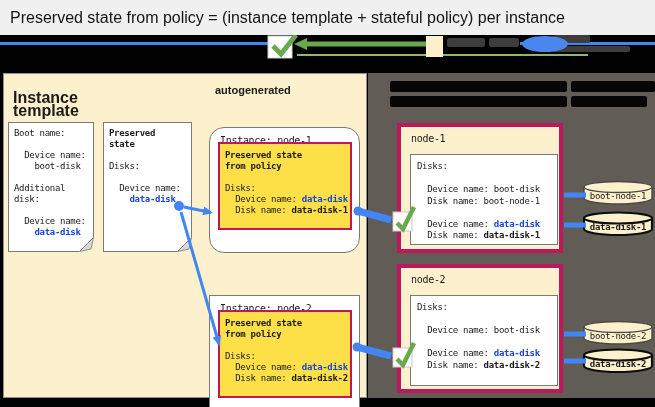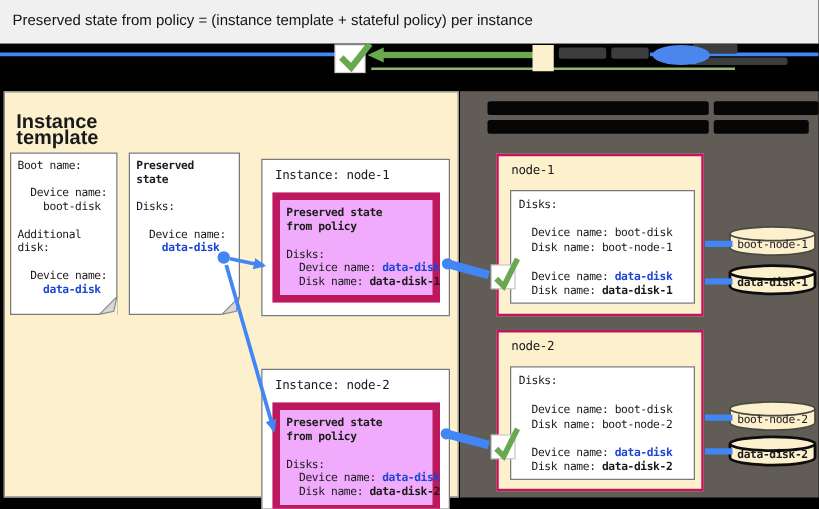--- a/index.html
+++ b/index.html
@@ -1,21 +1,21 @@
 <!DOCTYPE html>
 <html><head>
 <meta charset="utf-8">
 <style>
   html,body{margin:0;padding:0;}
   body{
     width:655px;height:407px;position:relative;overflow:hidden;
     background:#000;font-family:"Liberation Sans",sans-serif;
   }
   .titlebar{position:absolute;left:0;top:0;width:655px;height:35px;background:#f0f0f0;}
-  .page-title{position:absolute;left:10px;top:9px;font-size:12px;color:#141414;}
+  .page-title{position:absolute;left:10px;top:9px;font-size:16px;color:#141414;}
   .canvas{position:absolute;left:0;top:35px;width:655px;height:372px;background:#010101;}
 
   .panel-cream{position:absolute;left:3px;top:38px;width:364px;height:325px;
     background:#fdf0cd;border:1px solid #8f8f8f;box-sizing:border-box;}
   .panel-dark{position:absolute;left:368px;top:38px;width:287px;height:325px;background:#615c55;}
 
   .col-label{position:absolute;font-size:16px;font-weight:bold;color:#1a1a1a;line-height:13px;}
   .lbl-template{left:13px;top:56px;width:62px;}
   .lbl-policy{left:108px;top:69px;width:110px;}
   .mi-heading{position:absolute;left:215px;top:49px;width:150px;color:#1a1a1a;}
@@ -27,28 +27,28 @@
   .note-a{left:8px;top:87px;width:86px;height:130px;padding:5px 0 0 5px;}
   .note-b{left:103px;top:87px;width:89px;height:130px;padding:5px 0 0 5px;}
 
   .code{font-family:"DejaVu Sans Mono",monospace;font-size:9px;line-height:11px;
     letter-spacing:-0.3px;white-space:pre;color:#1a1a1a;}
   .code .b{font-weight:bold;}
   .code .u{font-weight:bold;color:#1b45d7;}
   .lh2 .code, .code.lh2{line-height:11.5px;}
 
   .mi-box{position:absolute;left:209px;width:151px;background:#fff;border:1px solid #7a7a7a;box-sizing:border-box;}
-  .mi-box-1{top:92px;height:126px;}
+  .mi-box-1{top:92px;height:126px;border-radius:15px;}
   .mi-box-2{top:226px;height:144px;margin-top:34px;}
   .mi-title{position:absolute;left:10px;top:7px;font-family:"DejaVu Sans Mono",monospace;
     font-size:10px;letter-spacing:-0.3px;color:#1a1a1a;white-space:pre;}
-  .mi-inner{position:absolute;left:8px;top:26px;width:134px;height:88px;
-    border:6px solid #be185d;box-sizing:border-box;padding:6px 0 0 5px;background:#f0abfc;}
-
-  .node-box{position:absolute;left:397px;width:166px;background:#fdf0cd;border:2px solid #be185d;box-sizing:border-box;}
+  .mi-inner{position:absolute;left:8px;top:14px;width:134px;height:88px;
+    border:2px solid #be185d;box-sizing:border-box;padding:6px 0 0 5px;background:#fde047;}
+
+  .node-box{position:absolute;left:397px;width:166px;background:#fdf0cd;border:4px solid #be185d;box-sizing:border-box;}
   .node-box-1{top:88px;height:130px;}
   .node-box-2{top:229px;height:129px;}
   .node-label{position:absolute;left:10px;top:6px;font-family:"DejaVu Sans Mono",monospace;
     font-size:10px;letter-spacing:-0.3px;color:#1a1a1a;}
   .node-inner{position:absolute;left:9px;top:27px;width:148px;height:91px;
     background:#fff;border:1px solid #7a7a7a;box-sizing:border-box;padding:6px 0 0 6px;}
 
   .bar{position:absolute;background:#060606;border-radius:2px;}
   .bar-1a{left:390px;top:46px;width:177px;height:11px;}
   .bar-1b{left:571px;top:46px;width:84px;height:11px;}
@@ -71,20 +71,21 @@
   <span class="page-title">Preserved state from policy = (instance template + stateful policy) per instance</span>
 </div>
 
 <div class="canvas">
 
   <div class="panel-cream"></div>
   <div class="panel-dark"></div>
 
   <div class="col-label lbl-template">Instance template</div>
   <div class="mi-heading">
+    <div class="h-b">autogenerated</div>
   </div>
 
   <div class="note note-a">
     <div class="code"><div><span>Boot name:</span></div><div>&nbsp;</div><div><span>  Device name:</span></div><div><span>    boot-disk</span></div><div>&nbsp;</div><div><span>Additional</span></div><div><span>disk:</span></div><div>&nbsp;</div><div><span>  Device name:</span></div><div><span>    </span><span class="u">data-disk</span></div></div>
     <svg class="fold" width="15" height="15">
       <path d="M0 15 L15 0 L15 15 Z" fill="#fdf0cd"></path>
       <path d="M0.5 14.5 L14.5 0.5 L12 12 Z" fill="#d8d8d8" stroke="#8a8a8a" stroke-width="1"></path>
     </svg>
   </div>
 
@@ -118,21 +119,21 @@
   <div class="node-box node-box-1">
     <div class="node-label">node-1</div>
     <div class="node-inner lh2">
       <div class="code lh2"><div><span>Disks:</span></div><div>&nbsp;</div><div><span>  Device name: boot-disk</span></div><div><span>  Disk name: boot-node-1</span></div><div>&nbsp;</div><div><span>  Device name: </span><span class="u">data-disk</span></div><div><span>  Disk name: </span><span class="b">data-disk-1</span></div></div>
     </div>
   </div>
 
   <div class="node-box node-box-2">
     <div class="node-label">node-2</div>
     <div class="node-inner lh2">
-      <div class="code lh2"><div><span>Disks:</span></div><div>&nbsp;</div><div><span>  Device name: boot-disk</span></div><div><span>  Disk name: boot-node-2</span></div><div>&nbsp;</div><div><span>  Device name: </span><span class="u">data-disk</span></div><div><span>  Disk name: </span><span class="b">data-disk-2</span></div></div>
+      <div class="code lh2"><div><span>Disks:</span></div><div>&nbsp;</div><div><span>  Device name: boot-disk</span></div><div>&nbsp;</div><div><span>  Device name: </span><span class="u">data-disk</span></div><div><span>  Disk name: </span><span class="b">data-disk-2</span></div></div>
     </div>
   </div>
 
   <div class="cyl cyl-1">
     <svg width="74" height="28">
       <path d="M3 8 L3 19 A34 6 0 0 0 71 19 L71 8" fill="#fdf0cd" stroke="#4a4a42" stroke-width="1.4"></path>
       <ellipse cx="37" cy="8" rx="34" ry="5.5" fill="#fdf0cd" stroke="#4a4a42" stroke-width="1.4"></ellipse>
     </svg>
     <span class="cyl-label">boot-node-1</span>
   </div>

